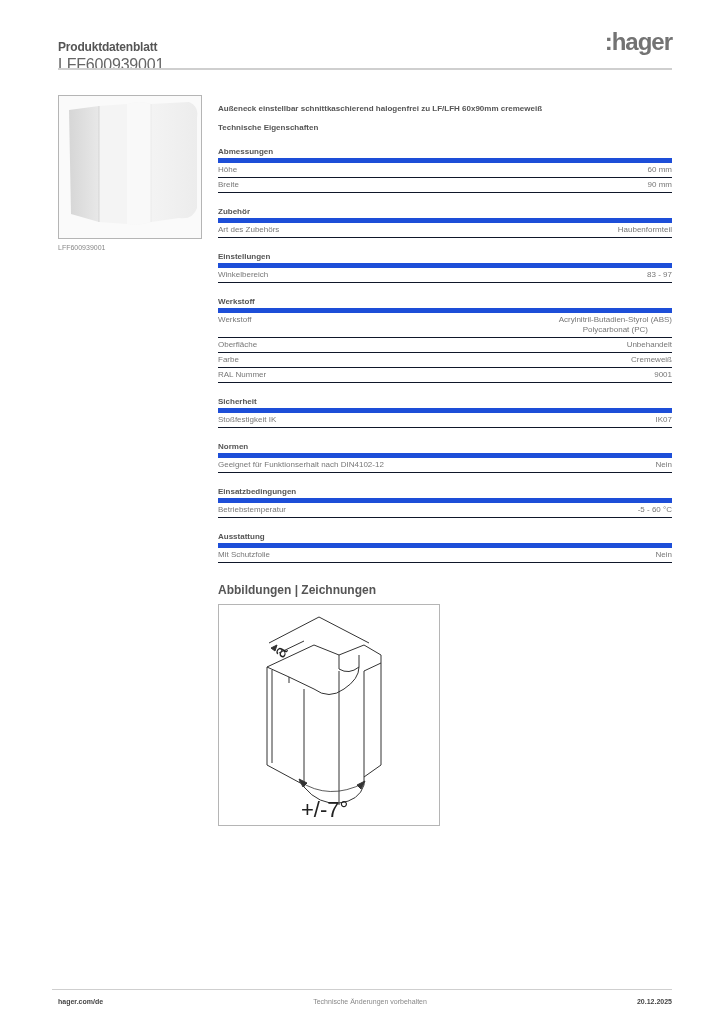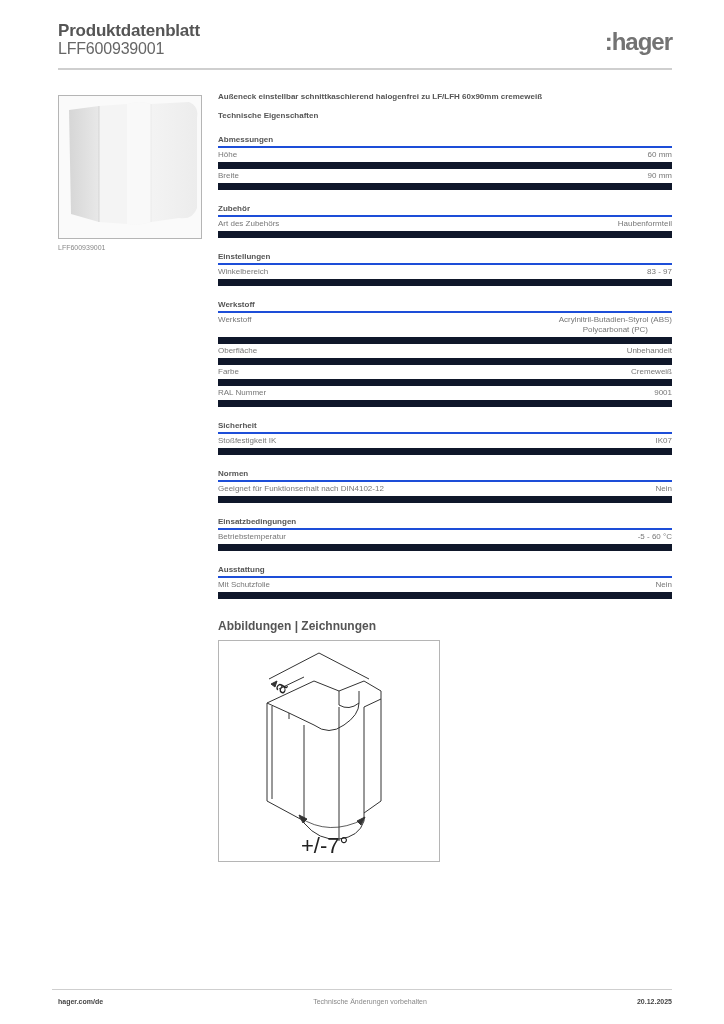--- a/index.html
+++ b/index.html
@@ -1,35 +1,35 @@
 <!DOCTYPE html>
 <html><head>
   <meta charset="utf-8">
   <style>
     * { margin: 0; padding: 0; box-sizing: border-box; }
     html, body { width: 724px; height: 1024px; background: #ffffff; }
     body { font-family: "Liberation Sans", sans-serif; color: #555; position: relative; overflow: hidden; }
 
     .header { position: absolute; left: 58px; top: 22px; width: 614px; height: 48px; }
-    .doc-title { font-size: 17px; font-weight: bold; color: #555; line-height: 18px; letter-spacing: -0.2px; }
+    .doc-title { font-size: 12px; font-weight: bold; color: #555; line-height: 18px; letter-spacing: -0.2px; margin-top: 16px; }
     .doc-code { font-size: 16px; color: #666; line-height: 18px; letter-spacing: -0.2px; }
     .logo { position: absolute; right: 0; top: 6px; font-size: 24px; font-weight: bold; color: #737373; letter-spacing: -1px; }
     .header-rule { position: absolute; left: 58px; top: 68px; width: 614px; height: 2px; background: #cfcfcf; }
 
     .product-photo { position: absolute; left: 58px; top: 95px; width: 144px; height: 144px; border: 1px solid #b5b5b5; background: #fafafa; overflow: hidden; }
     .photo-caption { position: absolute; left: 58px; top: 244px; font-size: 7px; color: #888; }
 
-    .main { position: absolute; left: 218px; top: 92px; width: 454px; }
+    .main { position: absolute; left: 218px; top: 104px; width: 454px; }
     .product-desc { font-size: 8px; font-weight: bold; color: #555; line-height: 10px; }
     .section-title { font-size: 8px; font-weight: bold; color: #555; margin-top: 9px; line-height: 10px; }
 
     .group { margin-top: 13px; }
     .group:first-of-type { margin-top: 16px; }
-    .group-title { font-size: 8px; font-weight: bold; color: #555; line-height: 12px; border-bottom: 2px solid #1d4ed8; }
-    .row { display: flex; justify-content: space-between; font-size: 8px; color: #777; line-height: 10px; padding: 2px 0 2px 0; border-bottom: 7px solid #0f172a; }
+    .group-title { font-size: 8px; font-weight: bold; color: #555; line-height: 12px; border-bottom: 5px solid #1d4ed8; }
+    .row { display: flex; justify-content: space-between; font-size: 8px; color: #777; line-height: 10px; padding: 2px 0 2px 0; border-bottom: 1px solid #0f172a; }
     .row .val { text-align: center; }
     .row .val span { display: block; }
 
     .drawings-title { font-size: 12px; font-weight: bold; color: #555; margin-top: 22px; line-height: 10px; }
     .drawing-frame { margin-top: 9px; width: 222px; height: 222px; border: 1px solid #b5b5b5; background: #fff; }
 
     .footer-rule { position: absolute; left: 52px; top: 989px; width: 620px; height: 1px; background: #cfcfcf; }
     .footer { position: absolute; left: 58px; top: 998px; width: 614px; font-size: 7px; display: flex; justify-content: space-between; }
     .footer .left { font-weight: bold; color: #444; }
     .footer .center { color: #888; }

